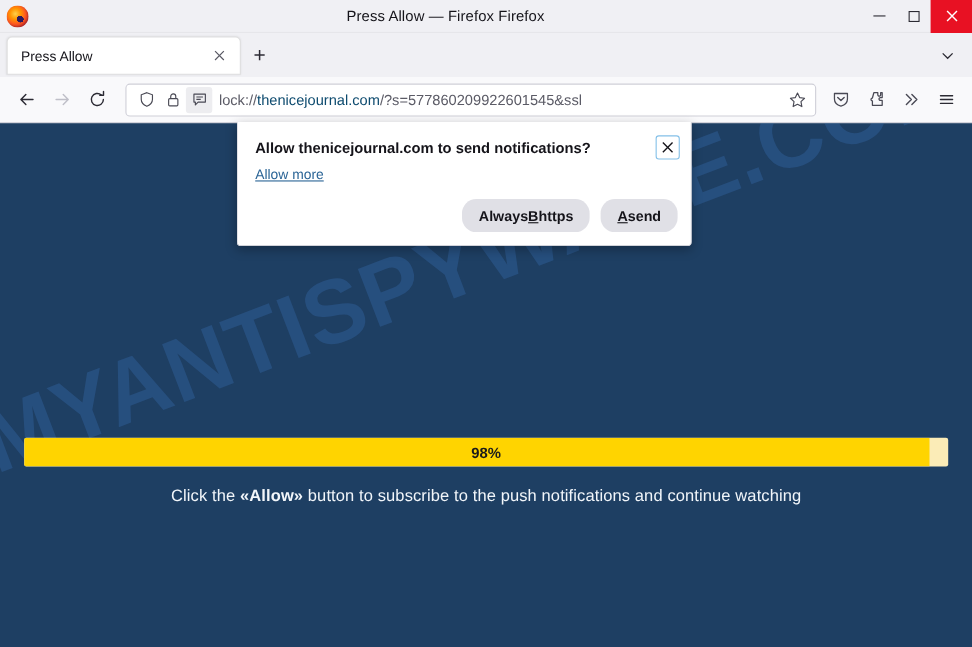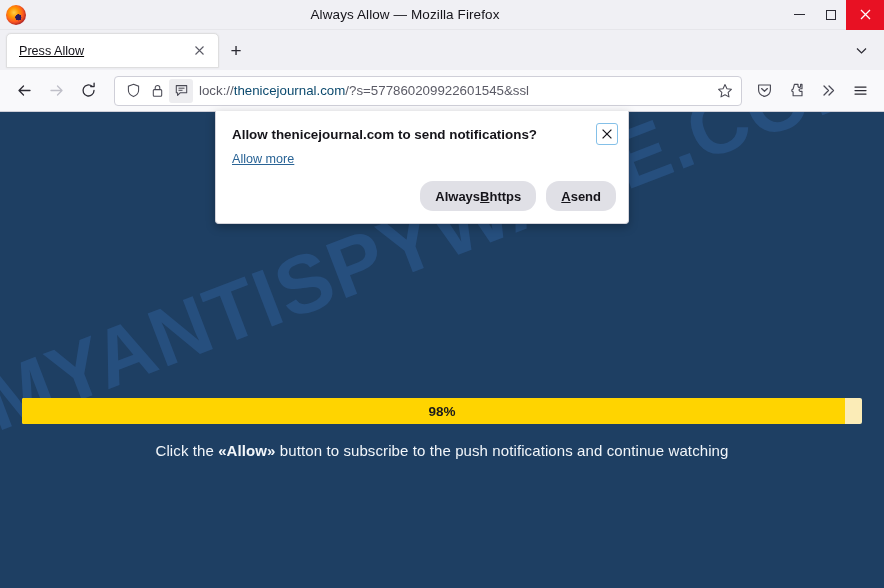--- a/index.html
+++ b/index.html
@@ -51,21 +51,20 @@
   }
   .tab {
     margin-left: 6px; margin-bottom: 2px;
     width: 213px; height: 35px;
     background: #ffffff;
     border: 1px solid #dededf;
     border-radius: 5px 5px 0 0;
     display: flex; align-items: center;
     padding: 0 8px 0 12px;
     box-shadow: 0 0 2px rgba(0,0,0,.07);
-    text-decoration: underline;
   }
   .tab-title {
     flex: 1 1 auto;
     font-size: 12.6px; color: #15141a;
     white-space: nowrap; overflow: hidden; text-overflow: ellipsis;
   }
   .tab-close, .newtab {
     width: 22px; height: 22px; border-radius: 3px;
     display: flex; align-items: center; justify-content: center;
     color: #5b5b66;
@@ -214,21 +213,21 @@
   }
   .perm-btn u { text-decoration: underline; }
 
   svg { display: block; }
 </style>
 </head>
 <body>
 
 <div class="titlebar">
   <div class="ff-logo"></div>
-  <div class="title-text">Always Allow — Mozilla Firefox</div>
+  <div class="title-text">Press Allow — Firefox Firefox</div>
   <div class="winctl">
     <div class="winbtn">
       <span class="dash"></span>
     </div>
     <div class="winbtn">
       <span class="sqr"></span>
     </div>
     <div class="winbtn close" style="background: rgb(232, 17, 35);">
       <svg width="11" height="11" viewBox="0 0 11 11">
         <path d="M1 1 L10 10 M10 1 L1 10" stroke="#ffffff" stroke-width="1.3" fill="none"></path>

